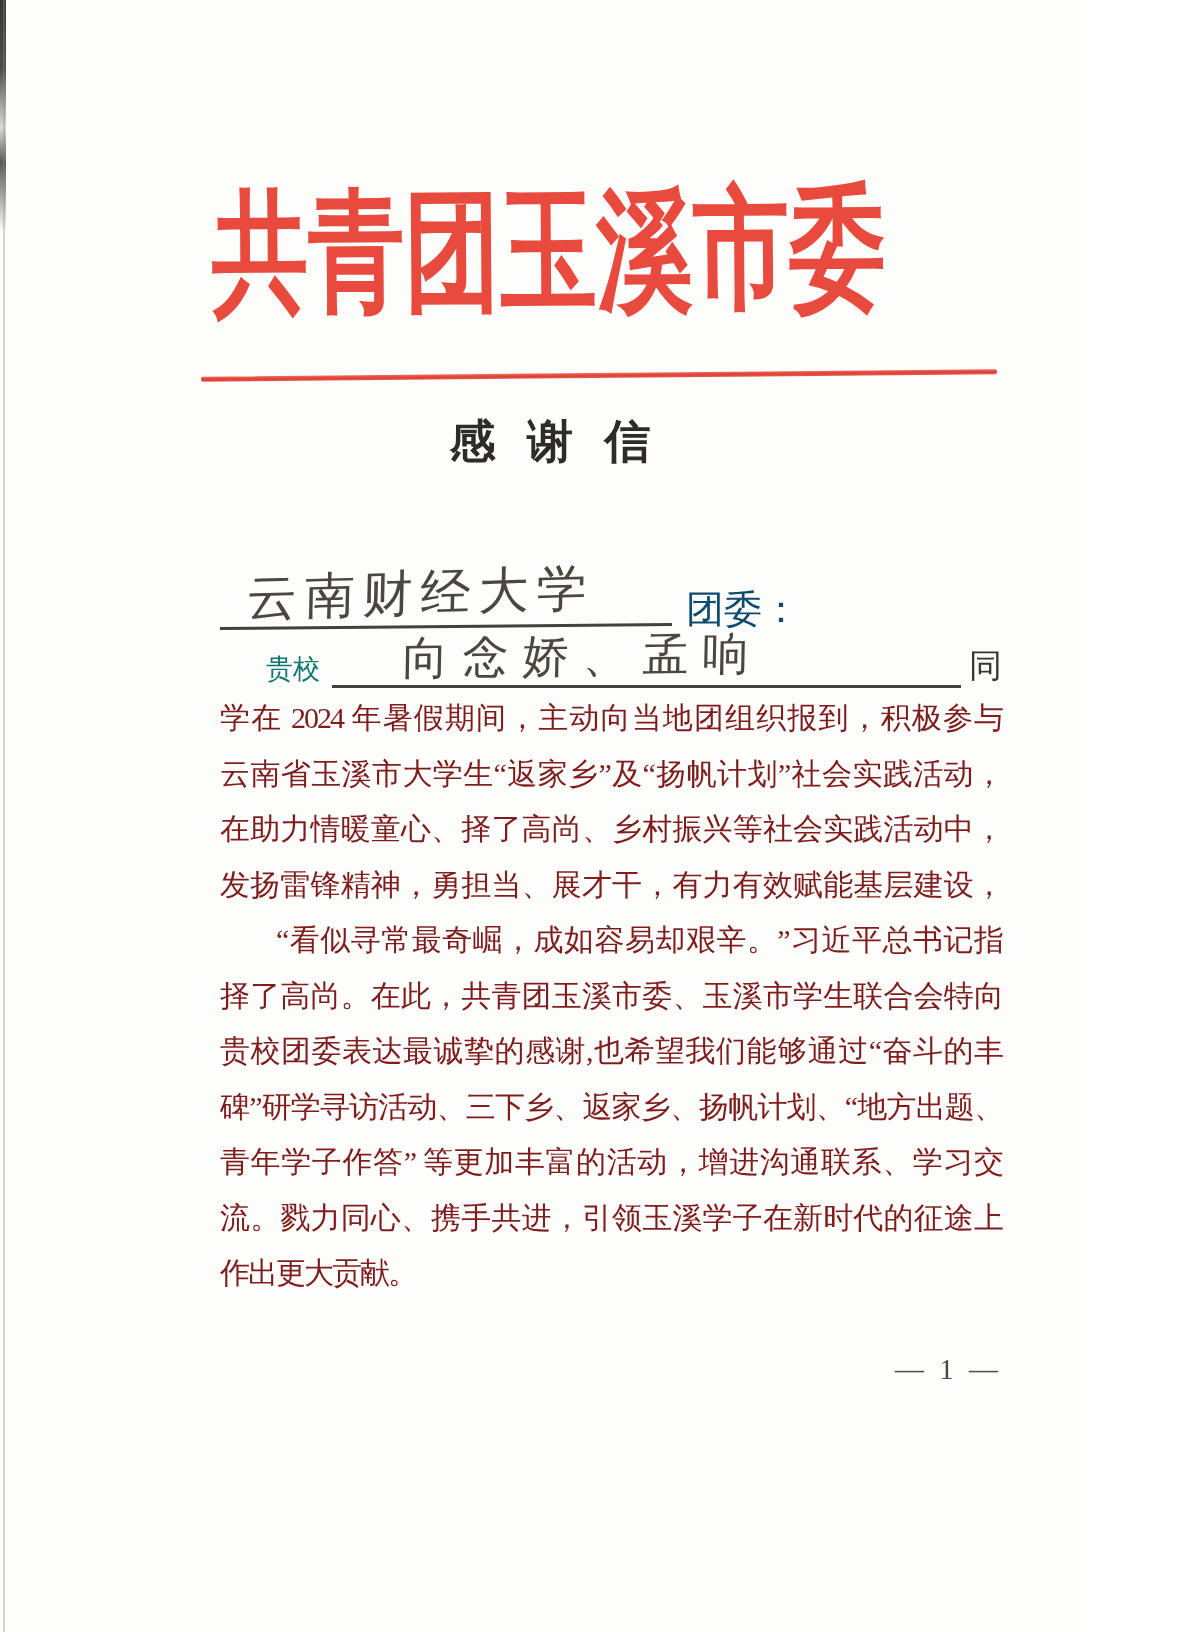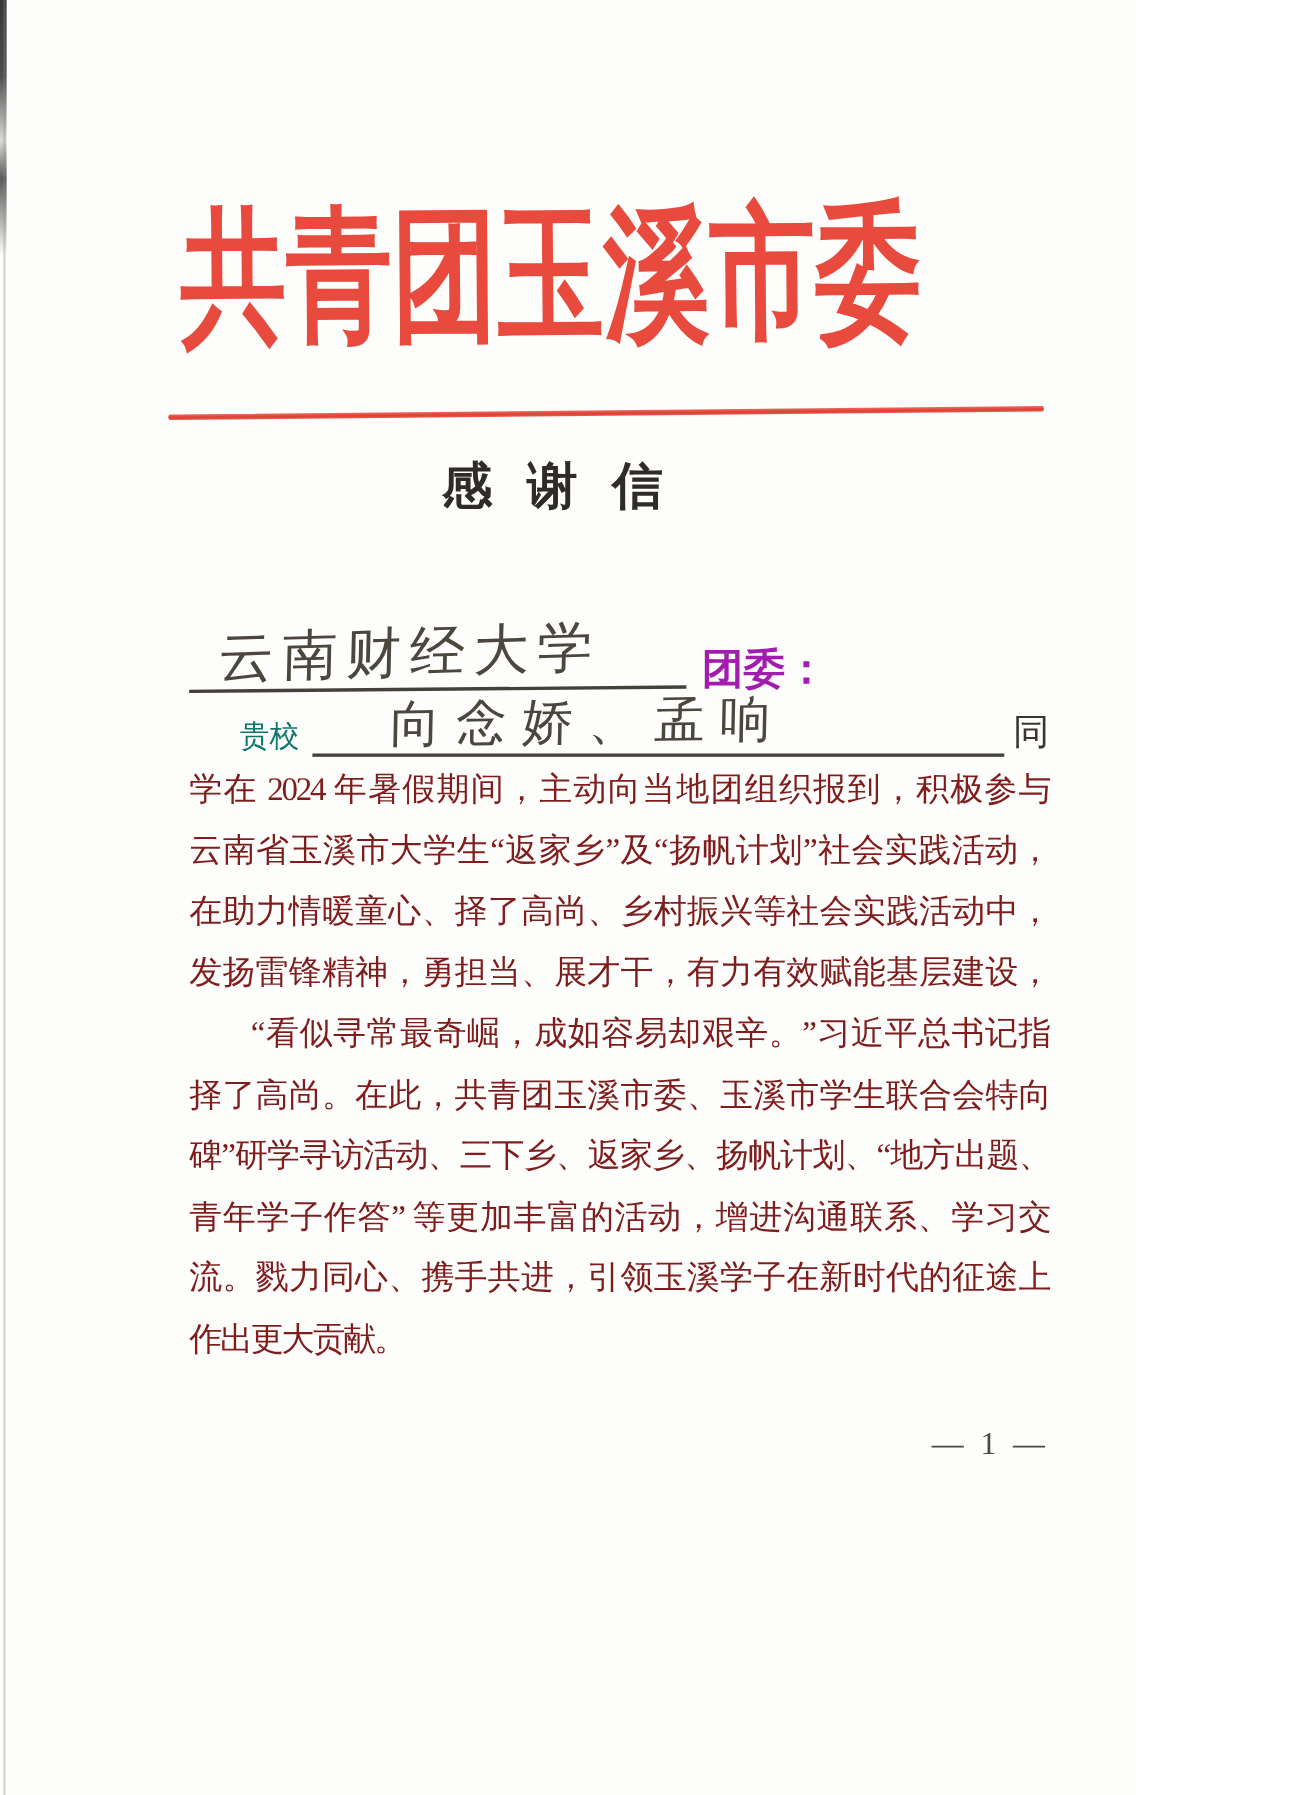--- a/index.html
+++ b/index.html
@@ -8,20 +8,21 @@
     background: #ffffff;
   }
   .page {
     position: relative;
     width: 1034px;
     height: 1632px;
     background: #fdfdfc;
     overflow: hidden;
     font-family: "Liberation Serif", "DejaVu Serif", serif;
     color: #38342e;
+    padding-left: 48px;
   }
   
   .edge-line {
     position: absolute;
     left: 3px;
     top: 0;
     width: 2px;
     height: 100%;
     background: rgba(140, 138, 132, 0.35);
   }
@@ -113,22 +114,21 @@
     padding-left: 70px;
     letter-spacing: 14px;
     transform: rotate(-0.8deg) skewX(-2deg);
     transform-origin: left bottom;
   }
   .sal-suffix {
     font-size: 38px;
     padding-left: 14px;
     padding-bottom: 0px;
     line-height: 1;
-    color: #a21caf;
-    font-weight: bold;
+    color: #0c4a6e;
   }
   .fill-prefix {
     font-size: 27px;
     margin-left: 46px;
     padding-bottom: 5px;
     padding-right: 12px;
     line-height: 1;
     color: #0f766e;
   }
   .fill-suffix {
@@ -199,20 +199,21 @@
       <span class="fill-suffix">同</span>
     </div>
 
     <div class="body-lines">
       <p class="line j">学在 2024 年暑假期间，主动向当地团组织报到，积极参与</p>
       <p class="line j">云南省玉溪市大学生“返家乡”及“扬帆计划”社会实践活动，</p>
       <p class="line j">在助力情暖童心、择了高尚、乡村振兴等社会实践活动中，</p>
       <p class="line j">发扬雷锋精神，勇担当、展才干，有力有效赋能基层建设，</p>
       <p class="line j ind">“看似寻常最奇崛，成如容易却艰辛。”习近平总书记指</p>
       <p class="line j">择了高尚。在此，共青团玉溪市委、玉溪市学生联合会特向</p>
+      <p class="line j">贵校团委表达最诚挚的感谢,也希望我们能够通过“奋斗的丰</p>
       <p class="line j">碑”研学寻访活动、三下乡、返家乡、扬帆计划、“地方出题、</p>
       <p class="line j">青年学子作答” 等更加丰富的活动，增进沟通联系、学习交</p>
       <p class="line j">流。戮力同心、携手共进，引领玉溪学子在新时代的征途上</p>
       <p class="line">作出更大贡献。</p>
     </div>
 
     <div class="page-number">— 1 —</div>
   </div>
 
 </div>

